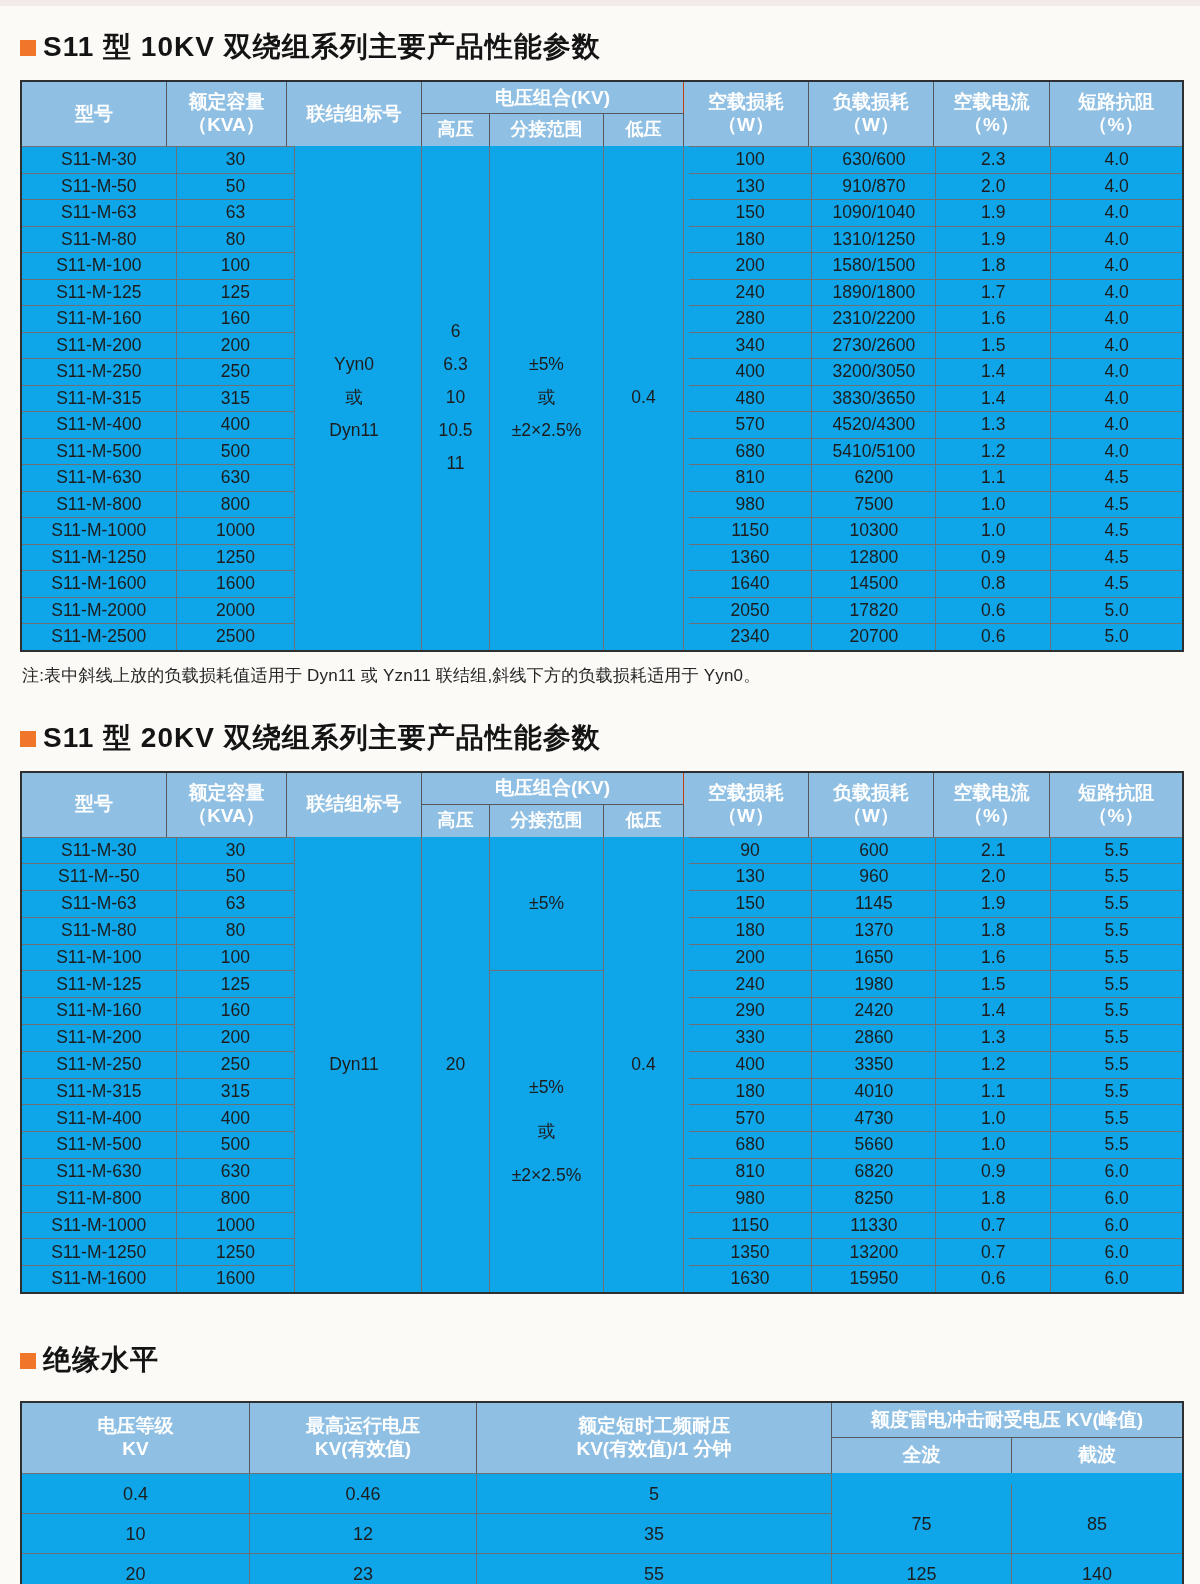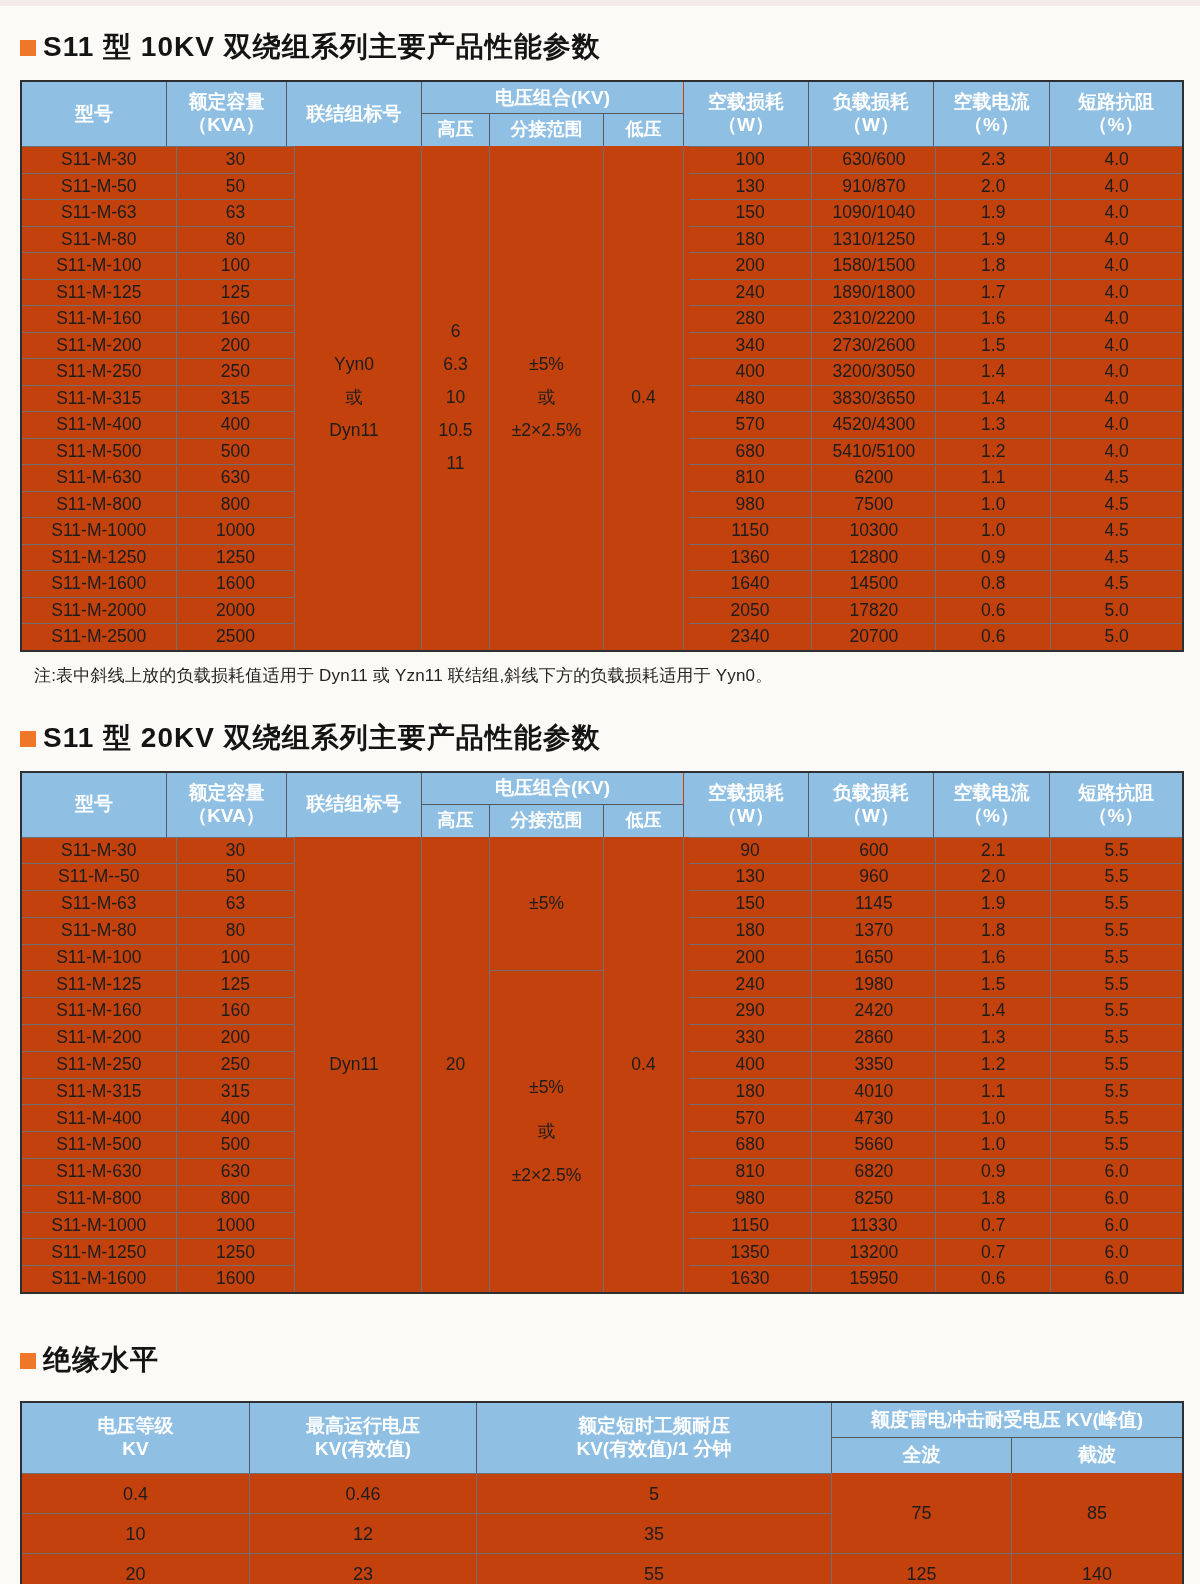--- a/index.html
+++ b/index.html
@@ -16,21 +16,21 @@
   .sec-title{
     display:flex;align-items:center;gap:7px;
     font-size:28px;font-weight:bold;color:#141414;letter-spacing:1px;
   }
   .sec-title.first{margin:22px 0 14px 0;}
   .sec-title.mid{margin:32px 0 14px 0;}
   .sec-title.third{margin:47px 0 22px 0;}
   .bullet{width:16px;height:16px;background:#f0762a;flex:0 0 auto;margin-top:2px;}
 
   
-  .ptable{width:1160px;border:2px solid #2e2f31;background:#c2410c;box-sizing:content-box;}
+  .ptable{width:1160px;border:2px solid #2e2f31;background:#0ea5e9;box-sizing:content-box;}
   .thead{display:flex;background:#8fbfe3;color:#ffffff;font-weight:bold;text-align:center;}
   .t12 .thead{height:64px;}
   .hc{
     box-sizing:border-box;border-right:1px solid #55585c;
     display:flex;align-items:center;justify-content:center;
     white-space:pre-line;font-size:19px;line-height:1.2;
   }
   .hc.last{border-right:none;}
   .hgroup{display:flex;flex-direction:column;width:262px;box-sizing:border-box;}
   .hgtop{
@@ -71,35 +71,35 @@
   .tap-top{
     height:134px;box-sizing:border-box;border-right:1px solid #6e7073;border-bottom:1px solid #6e7073;
     display:flex;align-items:center;justify-content:center;font-size:17.5px;
   }
   .tap-bottom{
     flex:1;box-sizing:border-box;border-right:1px solid #6e7073;
     display:flex;align-items:center;justify-content:center;text-align:center;
     white-space:pre-line;font-size:17.5px;line-height:44px;
   }
 
-  .note{font-size:17px;color:#242424;margin:12px 0 0 14px;letter-spacing:0.2px;}
+  .note{font-size:17px;color:#242424;margin:12px 0 0 2px;letter-spacing:0.2px;}
 
   
   .t3 .thead{height:70px;}
   .d1{width:228px;} .d2{width:227px;} .d3{width:355px;} .d4{width:180px;} .d5{width:170px;}
   .hgroup3{display:flex;flex-direction:column;width:350px;box-sizing:border-box;}
   .hgtop3{
     height:35px;box-sizing:border-box;border-bottom:1px solid #55585c;
     display:flex;align-items:center;justify-content:center;font-size:19px;
   }
   .hgbot3{display:flex;flex:1;}
   .t3 .trow{height:40px;}
   .t3 .cell{font-size:18px;}
   .c-gap3{width:350px;border:none;}
-  .band3{position:absolute;left:810px;top:0;height:80px;width:350px;display:flex;}
+  .band3{position:absolute;left:810px;top:11px;height:80px;width:350px;display:flex;}
   .band3 .bcell{font-size:18px;}
   .b-full{width:180px;}
   .b-chop{width:170px;border-right:none;}
 </style>
 </head>
 <body>
 
 <div class="page">
   <div class="top-strip"></div>
   <div class="inner">

